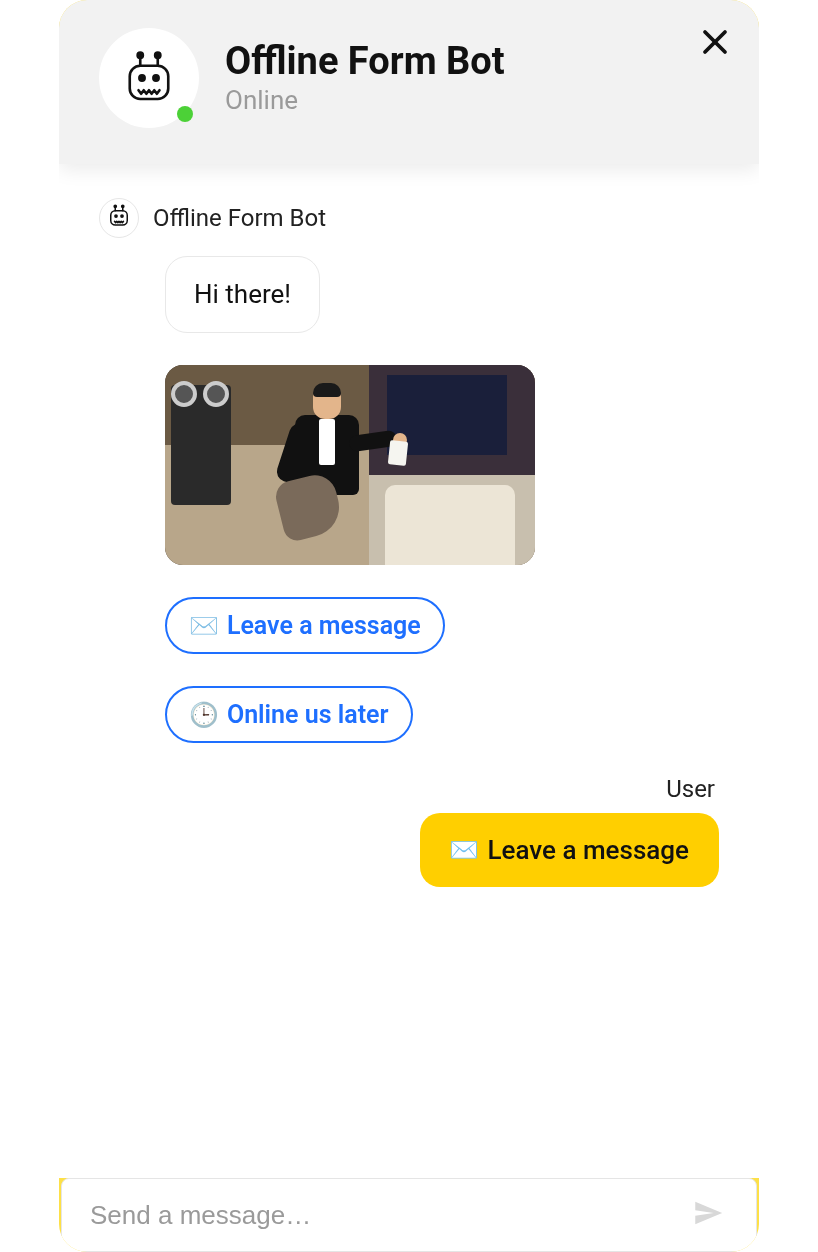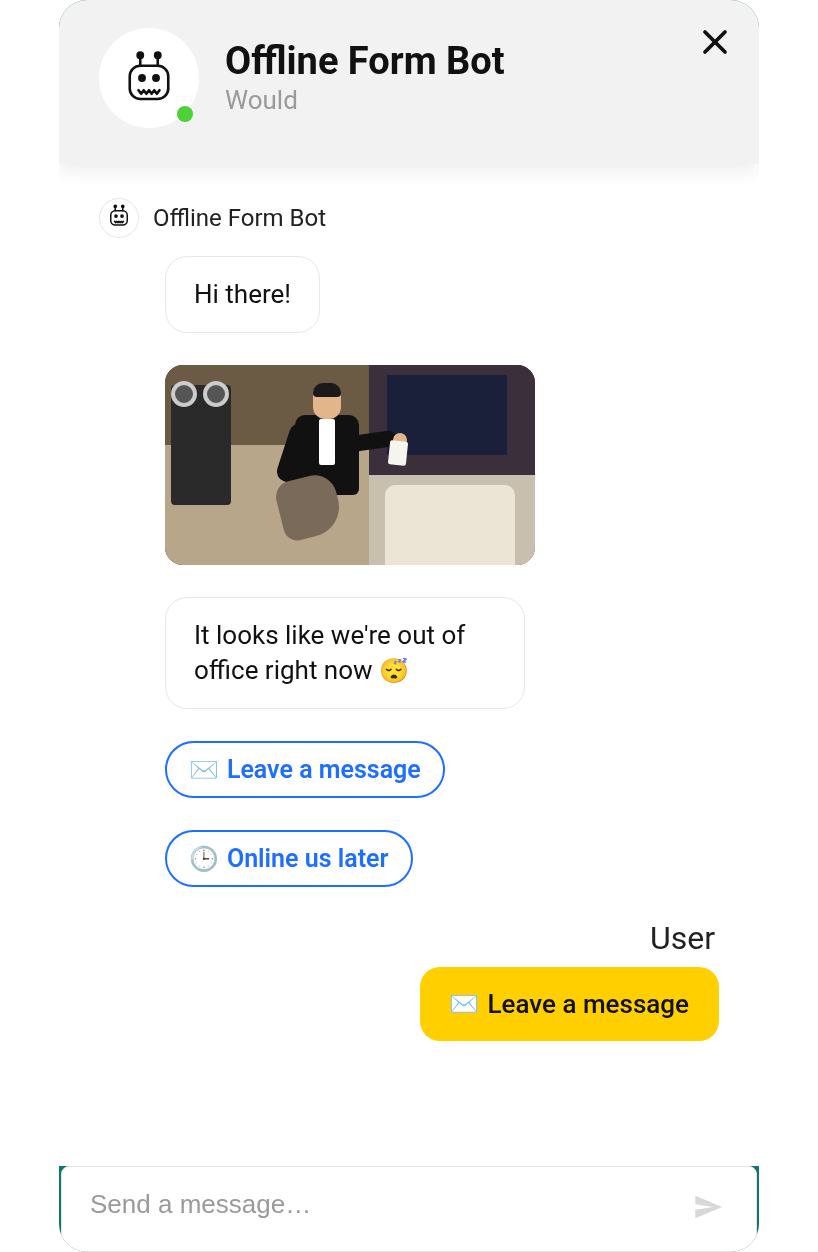--- a/index.html
+++ b/index.html
@@ -6,21 +6,21 @@
   html, body {
     width: 818px;
     height: 1252px;
     font-family: -apple-system, BlinkMacSystemFont, "Segoe UI", Roboto, Helvetica, Arial, sans-serif;
     background: #fff;
   }
   .chat-widget {
     width: 700px;
     height: 1252px;
     margin-left: 59px;
-    background: #0f766e;
+    background: #fde047;
     border-radius: 28px;
     display: flex;
     flex-direction: column;
     overflow: hidden;
   }
   
   .chat-header {
     background: #f2f2f2;
     padding: 28px 28px 36px 40px;
     display: flex;
@@ -129,21 +129,21 @@
   }
   .quick-reply .emoji { filter: grayscale(0.2); }
   
   .user-block {
     margin-top: 32px;
     display:flex;
     flex-direction:column;
     align-items:flex-end;
   }
   .user-label {
-    font-size: 32px;
+    font-size: 24px;
     color:#222;
     margin-bottom: 10px;
     padding-right: 4px;
     text-align: right;
   }
   .user-bubble {
     background:#ffcf00;
     border-radius: 20px;
     padding: 22px 30px;
     font-size: 26px;
@@ -151,23 +151,23 @@
     color:#111;
     display:flex;
     align-items:center;
     gap:8px;
   }
   
   .chat-footer {
     border:1px solid #e5e5e5;
     border-radius: 8px 8px 0 0;
     margin: 0 2px;
-    padding: 22px 28px;
-    display:flex;
-    align-items:flex-start;
+    padding: 16px 28px;
+    display:flex;
+    align-items:center;
     justify-content:space-between;
     background:#fff;
   }
   .msg-input {
     border:none;
     outline:none;
     font-size: 26px;
     color:#333;
     flex:1;
     background:transparent;
@@ -247,21 +247,21 @@
           <rect x="10" y="18" width="44" height="38" rx="12"></rect>
           <circle cx="24" cy="32" r="3" fill="#111"></circle>
           <circle cx="40" cy="32" r="3" fill="#111"></circle>
           <path d="M20 46 l3 4 l3 -4 l3 4 l3 -4 l3 4 l3 -4 l3 4 l3 -4"></path>
         </svg>
       </span>
       <span class="status-dot"></span>
     </div>
     <div class="header-text">
       <div class="bot-title">Offline Form Bot</div>
-      <div class="bot-status">Would</div>
+      <div class="bot-status">Online</div>
     </div>
     <div class="close-btn">
       <span>
         <svg width="30" height="30" viewBox="0 0 24 24" stroke="#111" stroke-width="3" stroke-linecap="round">
             <line x1="4" y1="4" x2="20" y2="20"></line>
             <line x1="20" y1="4" x2="4" y2="20"></line>
           </svg>
       </span>
     </div>
   </div>
@@ -304,23 +304,20 @@
             <div class="head"></div>
             <div class="hair"></div>
             <div class="arm-r"></div>
             <div class="hand-r"></div>
             <div class="paper"></div>
             <div class="coat"></div>
           </div>
         </div>
       </div>
 
-      <div class="bubble">
-        <span>It looks like we're out of office right now </span><span class="emoji">😴</span>
-      </div>
 
 
       <div class="quick-reply">
         <span class="emoji">✉️</span>
         <span>Leave a message</span>
       </div>
 
       <div class="quick-reply">
         <span class="emoji">🕒</span>
         <span>Online us later</span>

